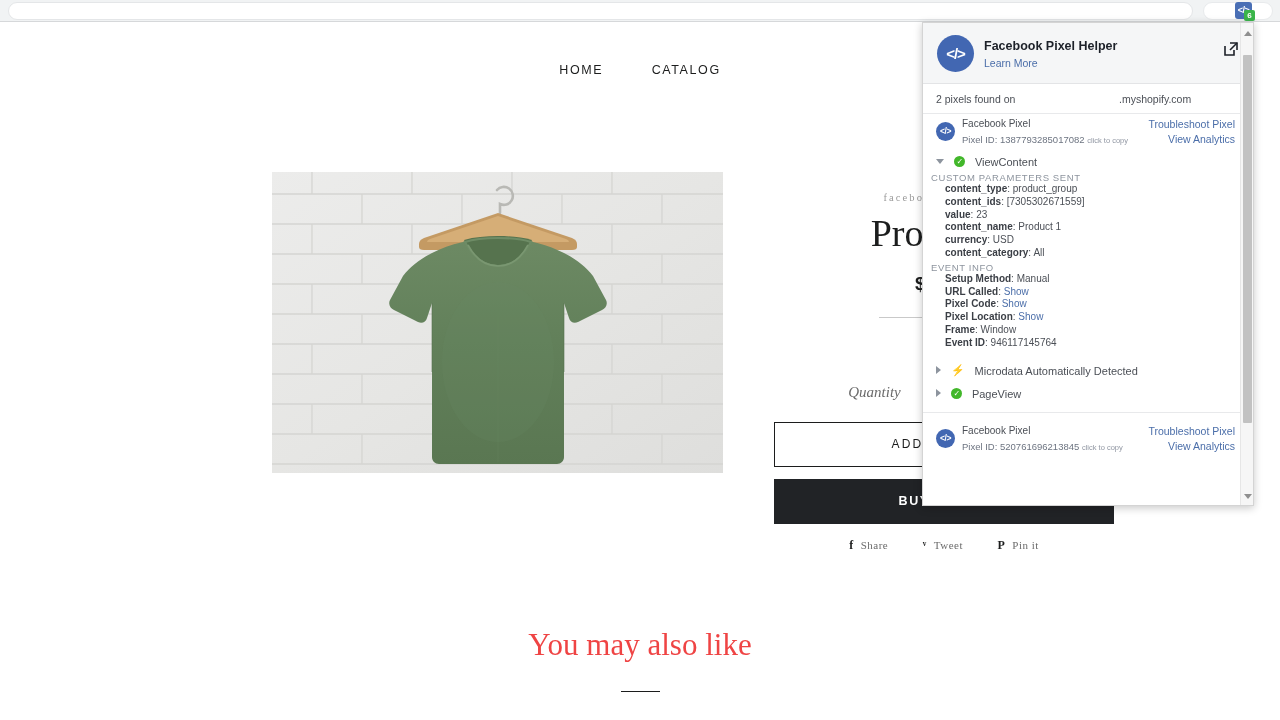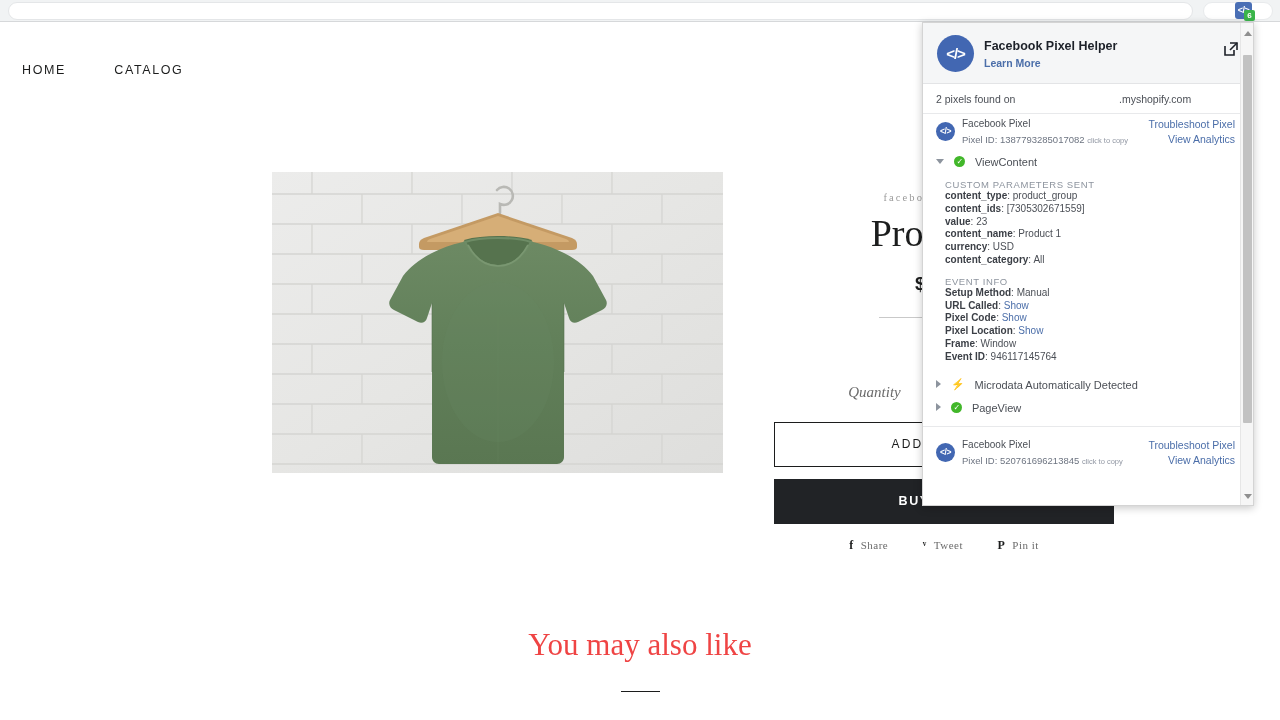--- a/index.html
+++ b/index.html
@@ -51,20 +51,21 @@
     border-radius: 2px;
     color: #fff; font-size: 8px; font-weight: bold;
     line-height: 11px; text-align: center;
   }
 
   
   #page { position: absolute; top: 22px; left: 0; width: 1280px; height: 698px; background:#fff; }
 
   #site-nav {
     position: absolute; top: 38px; left: 0; width: 1280px;
+    text-align: center;
   }
   .nav-link {
     display: inline-block;
     margin: 0 22px;
     font-family: "Liberation Sans", sans-serif;
     font-size: 12.5px;
     letter-spacing: 1.6px;
     color: #1c1d1d;
     text-decoration: none;
   }
@@ -214,21 +215,21 @@
     font-size: 15px; font-weight: bold;
     line-height: 37px; text-align: center;
     letter-spacing: -1px;
   }
   #fb-title {
     position: absolute; left: 61px; top: 16px;
     font-size: 12.5px; font-weight: bold; color: #1d2129;
   }
   #fb-learn-more {
     position: absolute; left: 61px; top: 34px;
-    font-size: 10.5px; color: #4b6ea9; text-decoration: none; font-weight: bold;
+    font-size: 10.5px; color: #4b6ea9; text-decoration: none;
   }
   #fb-external {
     position: absolute; right: 14px; top: 18px;
     width: 16px; height: 16px; cursor: pointer;
   }
 
   #fb-found-row {
     position: relative; height: 30px;
     border-bottom: 1px solid #e8e9eb;
   }
@@ -294,21 +295,21 @@
   .status-bolt {
     display: inline-block; vertical-align: middle;
     color: #4b8ef9; font-size: 11px; margin-right: 5px;
   }
   .event-name {
     font-size: 11px; color: #4b4f56; vertical-align: middle;
   }
 
   .section-label {
     font-size: 9.5px; letter-spacing: 0.6px;
-    color: #8d949e; padding-left: 22px; margin-top: 9px;
+    color: #8d949e; padding-left: 8px; margin-top: 2px;
   }
   .kv {
     font-size: 10px; color: #4b4f56;
     padding-left: 22px; line-height: 12.8px;
   }
   .kv b { font-weight: bold; color: #3b3f46; }
   .kv a { color: #4b6ea9; text-decoration: none; }
 
   #fb-footer-divider {
     border-top: 1px solid #e8e9eb; margin-top: 10px;

